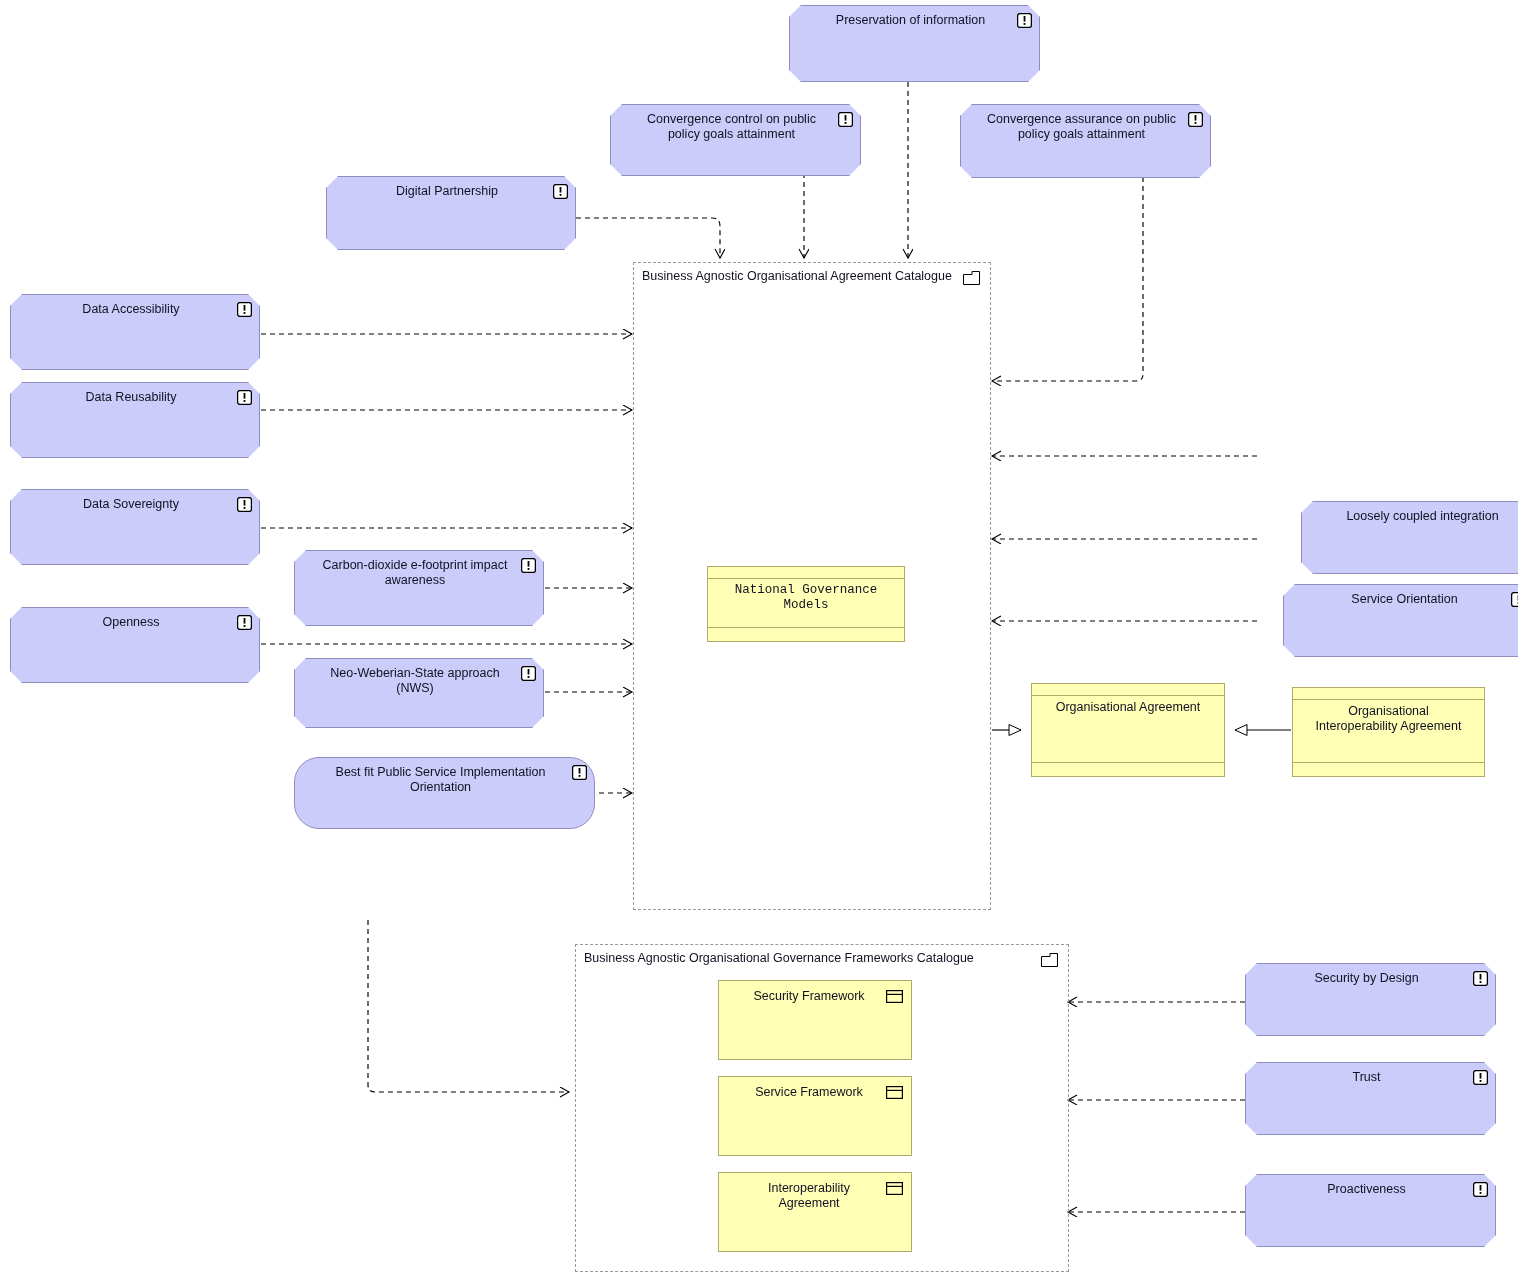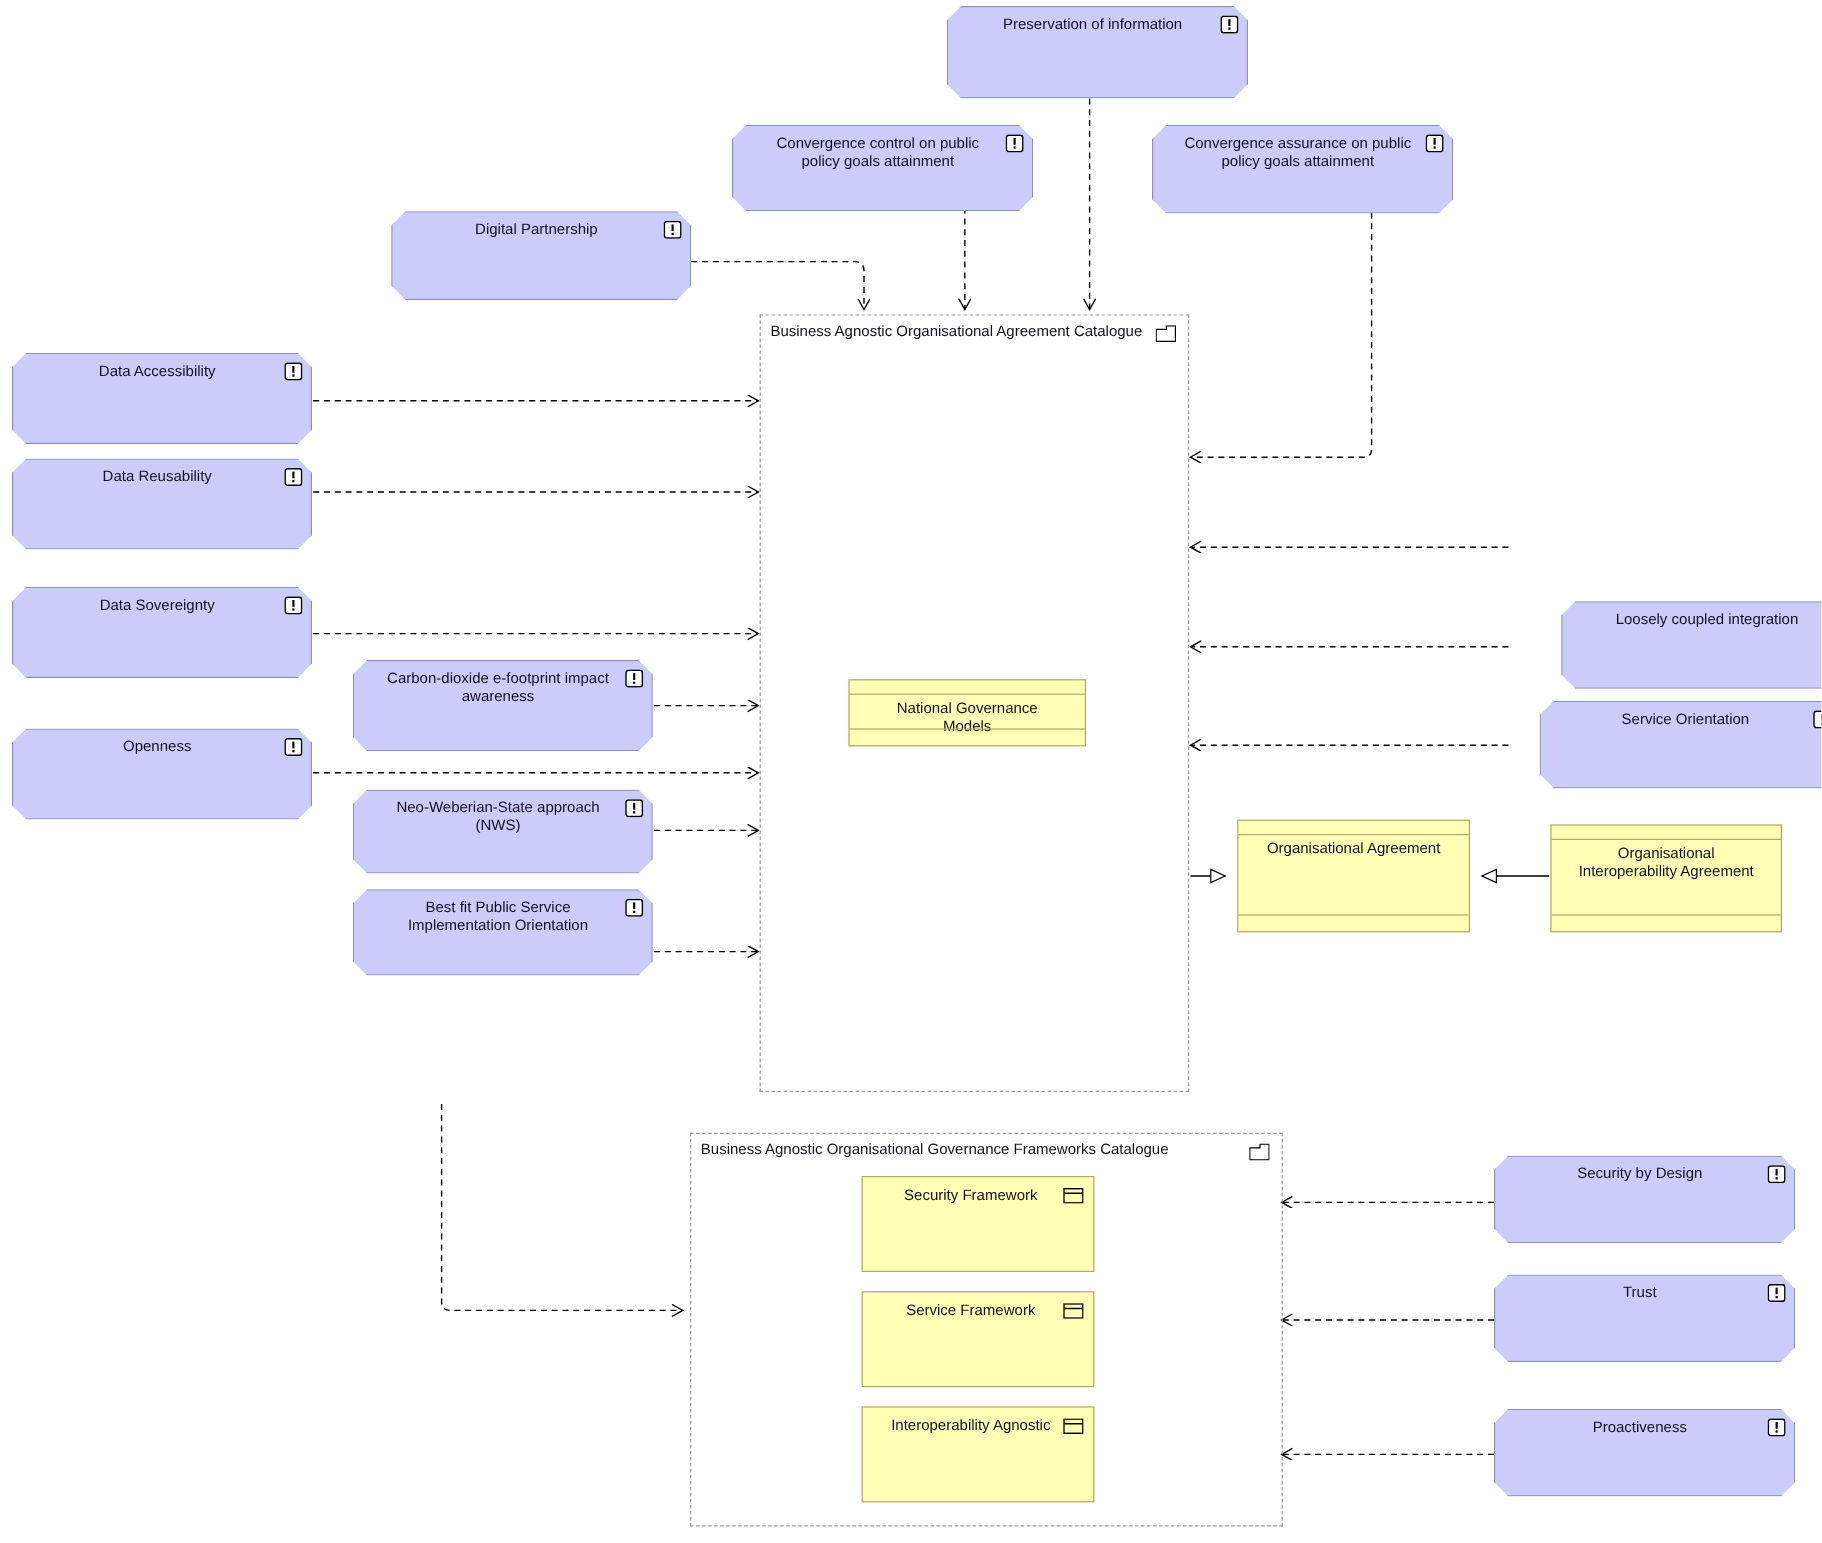--- a/index.html
+++ b/index.html
@@ -234,21 +234,21 @@
 
   <div class="mot" style="left:294px;top:658px;width:250px;height:70px;">
     <span class="lbl">Neo-Weberian-State approach (NWS)</span>
     <svg class="ic" viewBox="0 0 15 15">
       <rect x="0.6" y="0.6" width="13.8" height="13.8" rx="2.2" fill="#ffffff" stroke="#000" stroke-width="1.3"></rect>
       <rect x="6.6" y="3.0" width="1.8" height="5.6" fill="#000"></rect>
       <rect x="6.6" y="10.0" width="1.8" height="1.9" fill="#000"></rect>
     </svg>
   </div>
 
-  <div class="mot" style="left:294px;top:741px;width:250px;height:72px;">
+  <div class="mot" style="left:294px;top:757px;width:301px;height:72px;border-radius:25px;">
     <span class="lbl">Best fit Public Service Implementation Orientation</span>
     <svg class="ic" viewBox="0 0 15 15">
       <rect x="0.6" y="0.6" width="13.8" height="13.8" rx="2.2" fill="#ffffff" stroke="#000" stroke-width="1.3"></rect>
       <rect x="6.6" y="3.0" width="1.8" height="5.6" fill="#000"></rect>
       <rect x="6.6" y="10.0" width="1.8" height="1.9" fill="#000"></rect>
     </svg>
   </div>
 
 
 
@@ -290,21 +290,21 @@
 
   <div class="mot" style="left:1245px;top:1174px;width:251px;height:73px;">
     <span class="lbl">Proactiveness</span>
     <svg class="ic" viewBox="0 0 15 15">
       <rect x="0.6" y="0.6" width="13.8" height="13.8" rx="2.2" fill="#ffffff" stroke="#000" stroke-width="1.3"></rect>
       <rect x="6.6" y="3.0" width="1.8" height="5.6" fill="#000"></rect>
       <rect x="6.6" y="10.0" width="1.8" height="1.9" fill="#000"></rect>
     </svg>
   </div>
 
-  <div class="cls" style="left:707px;top:566px;width:198px;height:56px;">
+  <div class="cls" style="left:707px;top:566px;width:198px;height:76px;font-family:Liberation Mono, monospace;">
     <div class="bar-top"></div>
     <span class="lbl">National Governance Models</span>
     <div class="bar-bot"></div>
   </div>
 
   <div class="cls" style="left:1031px;top:683px;width:194px;height:94px;">
     <div class="bar-top"></div>
     <span class="lbl">Organisational Agreement</span>
     <div class="bar-bot"></div>
   </div>
@@ -325,20 +325,20 @@
 
   <div class="fw" style="left:718px;top:1076px;width:194px;height:80px;">
     <span class="lbl">Service Framework</span>
     <svg class="ic" viewBox="0 0 17 13">
       <rect x="0.6" y="0.6" width="15.8" height="11.8" fill="none" stroke="#000" stroke-width="1.2"></rect>
       <line x1="0.6" y1="4.4" x2="16.4" y2="4.4" stroke="#000" stroke-width="1.2"></line>
     </svg>
   </div>
 
   <div class="fw" style="left:718px;top:1172px;width:194px;height:80px;">
-    <span class="lbl">Interoperability Agnostic</span>
+    <span class="lbl">Interoperability Agreement</span>
     <svg class="ic" viewBox="0 0 17 13">
       <rect x="0.6" y="0.6" width="15.8" height="11.8" fill="none" stroke="#000" stroke-width="1.2"></rect>
       <line x1="0.6" y1="4.4" x2="16.4" y2="4.4" stroke="#000" stroke-width="1.2"></line>
     </svg>
   </div>
 
 </div>
 
 </body></html>

